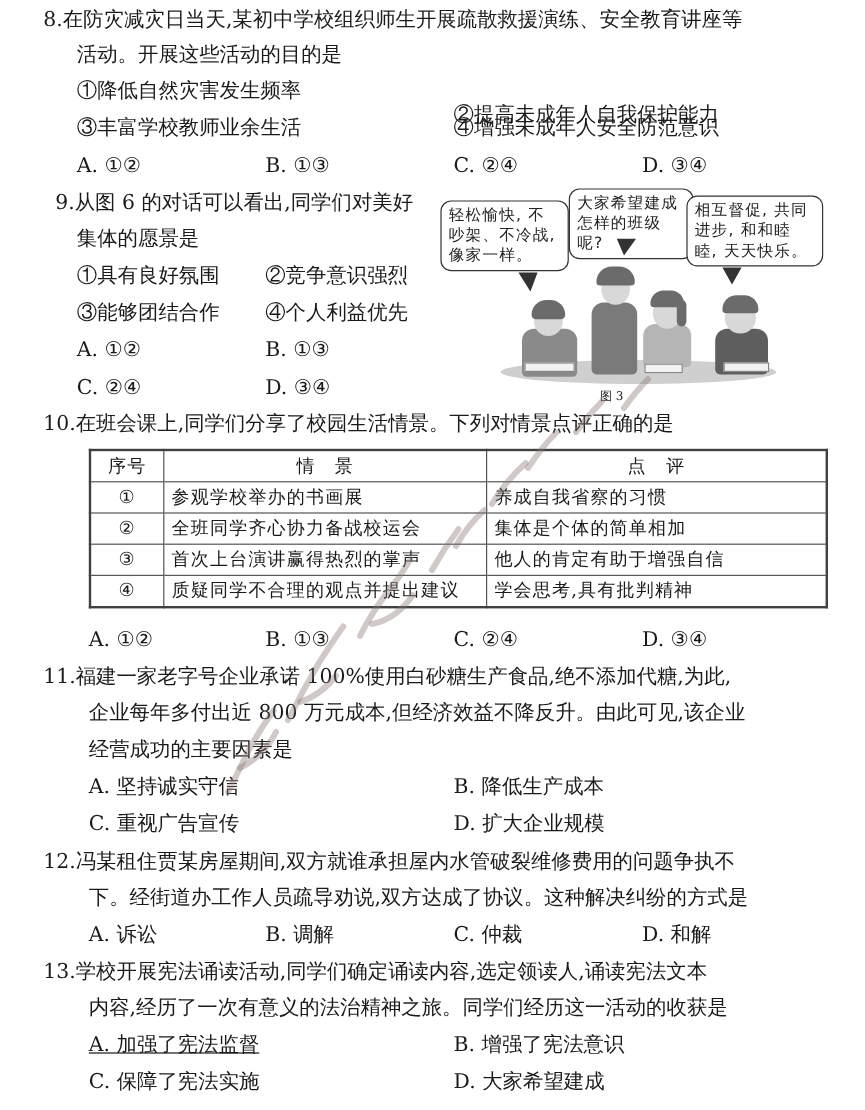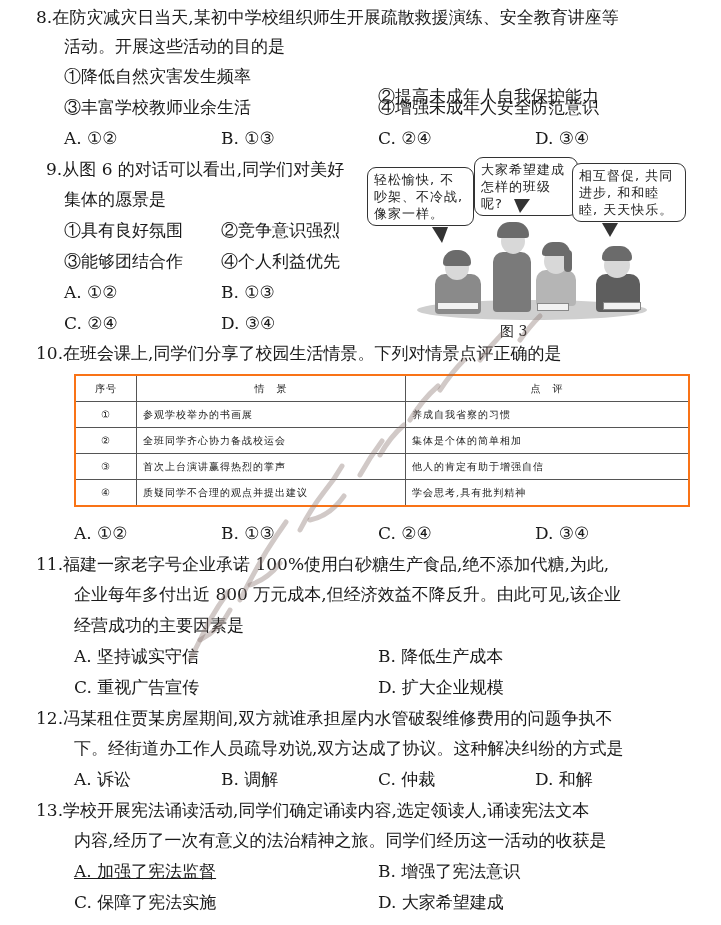--- a/index.html
+++ b/index.html
@@ -25,28 +25,28 @@
   .table-surface {
     position: absolute; left: 0; top: 60px; width: 230px; height: 20px;
     background: #cfcfcf; border-radius: 50%;
   }
   .person { position: absolute; }
   .head { position: absolute; border-radius: 50%; background: #6b6b6b; }
   .face { position: absolute; border-radius: 50%; background: #d8d8d8; }
   .body { position: absolute; border-radius: 10px 10px 4px 4px; background: #8a8a8a; }
   .book { position: absolute; background: #f2f2f2; border: 1px solid #888; height: 6px; }
   .fig-caption {
-    position: absolute; left: 138px; top: 167px; font-size: 14px; line-height: 18px;
+    position: absolute; left: 138px; top: 167px; font-size: 10px; line-height: 18px;
   }
 
   
   .tbl {
     position: absolute; left: 74px; top: 374px; width: 616px;
-    border-collapse: collapse; border: 2px solid #f97316;
-    font-size: 10px; letter-spacing: 1px;
+    border-collapse: collapse; border: 2px solid #404040;
+    font-size: 15px; letter-spacing: 1px;
   }
   .tbl td, .tbl th {
     border: 1px solid #555; height: 25px; padding: 0 6px; font-weight: normal;
     line-height: 25px; white-space: nowrap;
   }
   .tbl th { text-align: center; letter-spacing: 1px; }
   .tbl td.c { text-align: center; }
   .col1 { width: 48px; }
   .col2 { width: 256px; }
 </style>

